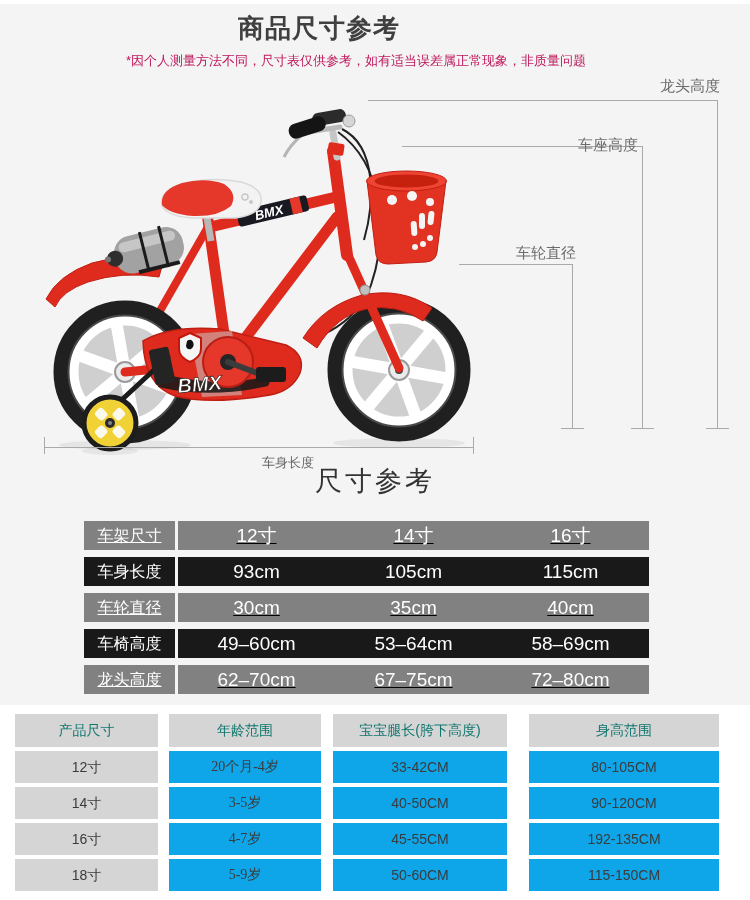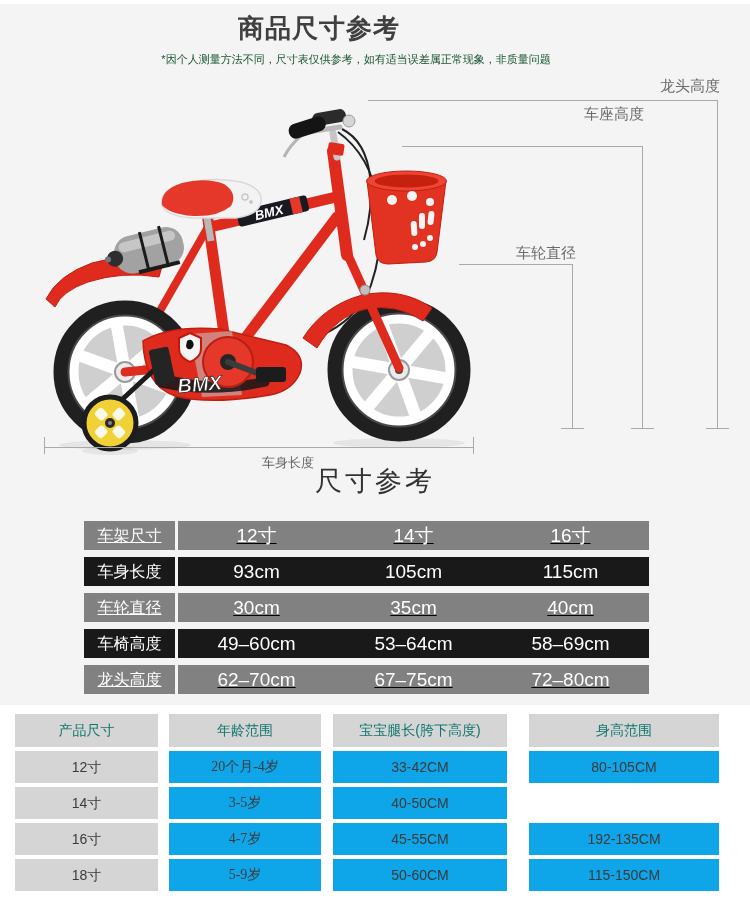--- a/index.html
+++ b/index.html
@@ -10,21 +10,21 @@
   #page{position:absolute;left:0;top:0;width:750px;height:900px;}
   .section-top{position:absolute;left:0;top:4px;width:750px;height:701px;background:#f4f4f4;}
   .section-bottom{position:absolute;left:0;top:705px;width:750px;height:195px;background:#ffffff;}
 
   .main-title{
     position:absolute;left:0;top:11px;width:638px;text-align:center;
     font-size:26px;font-weight:600;color:#3f3f3f;letter-spacing:1px;
   }
   .sub-note{
     position:absolute;left:0;top:52px;width:712px;text-align:center;
-    font-size:11px;color:#14532d;
+    font-size:13px;color:#be185d;
   }
   .size-ref-title{
     position:absolute;left:0;top:463px;width:750px;text-align:center;
     font-size:27px;font-weight:500;color:#333;letter-spacing:3px;font-family:Liberation Serif, serif;
   }
 
   
   .dim{position:absolute;background:#a9a9a9;}
   .dim-label{position:absolute;font-size:15px;color:#6b6b6b;white-space:nowrap;}
   .dim-label-small{position:absolute;font-size:13px;color:#666;white-space:nowrap;}
@@ -215,21 +215,21 @@
 
   <div class="dim" style="left:459px;top:264px;width:113px;height:1px;"></div>
   <div class="dim" style="left:572px;top:264px;width:1px;height:164px;"></div>
   <div class="dim" style="left:561px;top:428px;width:23px;height:1px;"></div>
 
   <div class="dim" style="left:44px;top:447px;width:429px;height:1px;"></div>
   <div class="dim" style="left:44px;top:437px;width:1px;height:17px;"></div>
   <div class="dim" style="left:473px;top:437px;width:1px;height:17px;"></div>
 
   <div class="dim-label" style="left:654px;top:77px;width:66px;text-align:right;">龙头高度</div>
-  <div class="dim-label" style="left:578px;top:105px;width:66px;text-align:right;">车座高度</div>
+  <div class="dim-label" style="left:578px;top:136px;width:66px;">车座高度</div>
   <div class="dim-label" style="left:510px;top:244px;width:66px;text-align:right;">车轮直径</div>
   <div class="dim-label-small" style="left:262px;top:454px;">车身长度</div>
 
   <div class="size-ref-title">尺寸参考</div>
 
   <div class="size-table">
     <div class="st-row row-gray">
       <div class="st-label">车架尺寸</div>
       <div class="st-values">
         <div class="st-cell">12寸</div>
@@ -281,20 +281,21 @@
     <div class="pt-row">
       <div class="pt-cell c1">12寸</div>
       <div class="pt-cell c2">20个月-4岁</div>
       <div class="pt-cell c3">33-42CM</div>
       <div class="pt-cell c4">80-105CM</div>
     </div>
     <div class="pt-row">
       <div class="pt-cell c1">14寸</div>
       <div class="pt-cell c2">3-5岁</div>
       <div class="pt-cell c3">40-50CM</div>
+      <div class="pt-cell c4">90-120CM</div>
     </div>
     <div class="pt-row">
       <div class="pt-cell c1">16寸</div>
       <div class="pt-cell c2">4-7岁</div>
       <div class="pt-cell c3">45-55CM</div>
       <div class="pt-cell c4">192-135CM</div>
     </div>
     <div class="pt-row">
       <div class="pt-cell c1">18寸</div>
       <div class="pt-cell c2">5-9岁</div>

